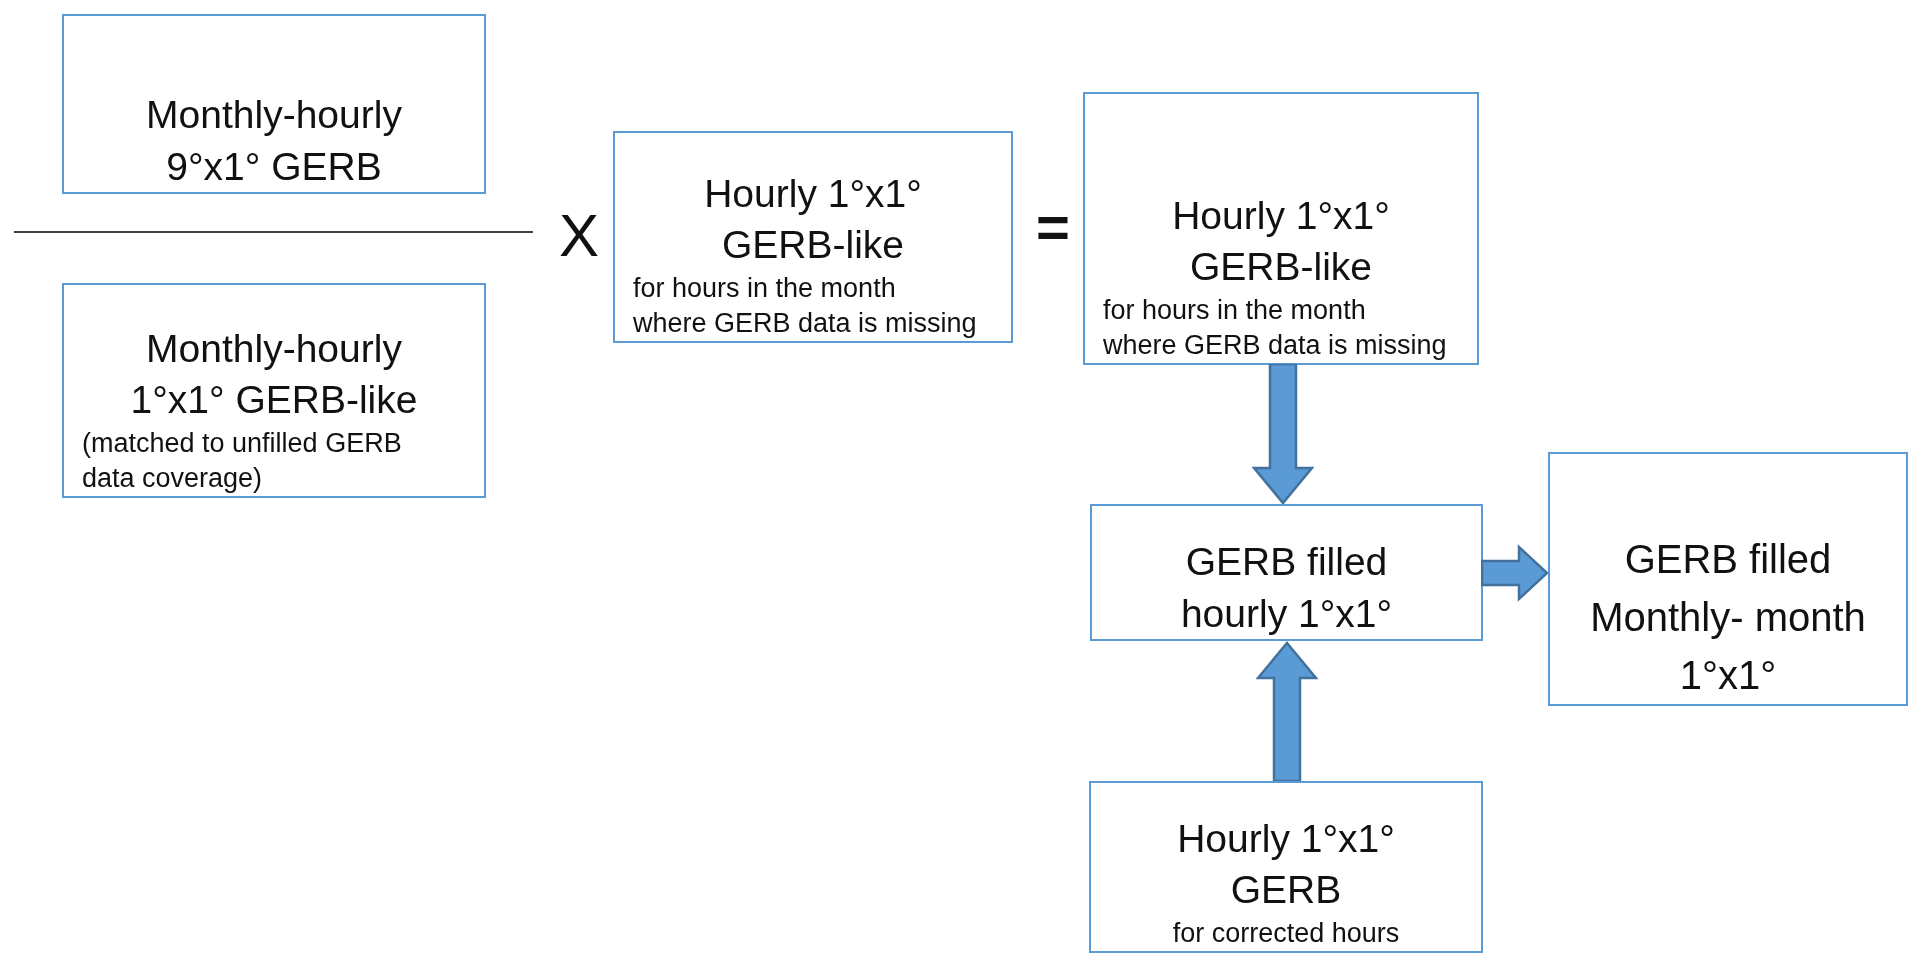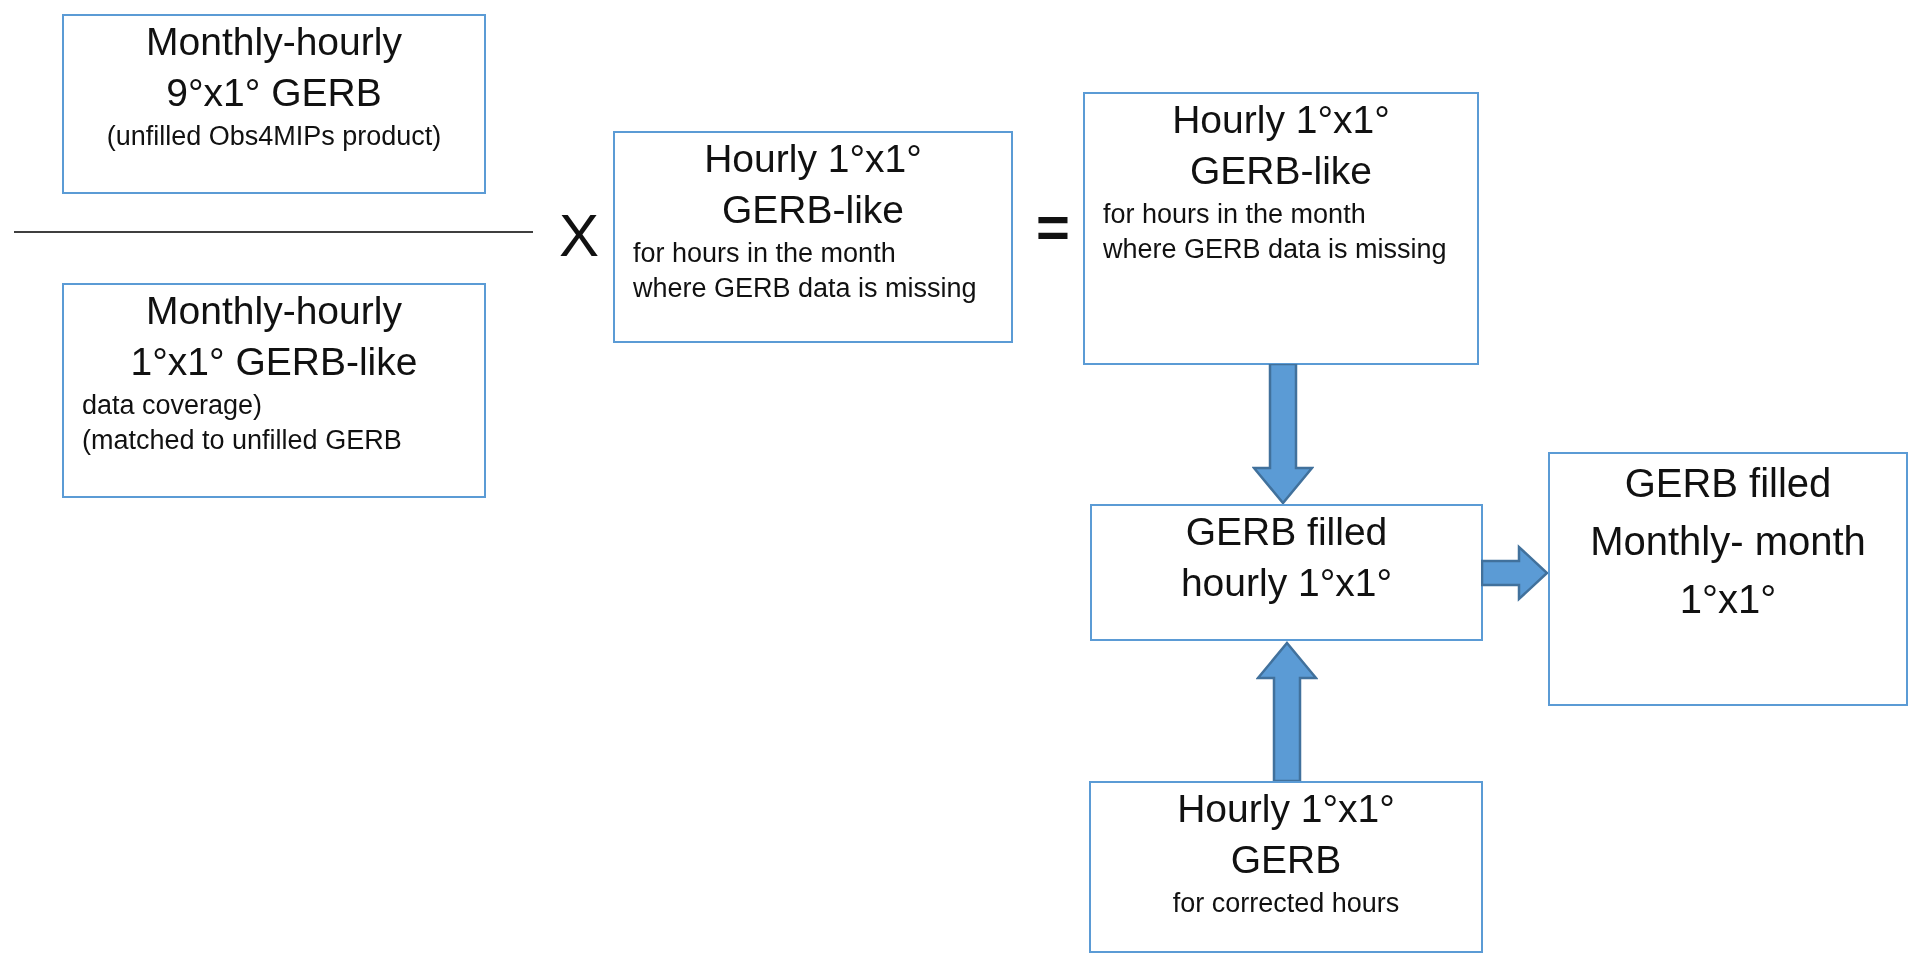--- a/index.html
+++ b/index.html
@@ -16,21 +16,21 @@
     background: #ffffff;
     overflow: hidden;
   }
   .box {
     position: absolute;
     box-sizing: border-box;
     border: 2px solid #5b9bd5;
     background: #ffffff;
     display: flex;
     flex-direction: column;
-    justify-content: flex-start;
+    justify-content: flex-end;
     align-items: center;
     text-align: center;
   }
   .title-line {
     font-size: 39px;
     line-height: 1.32;
     white-space: nowrap;
     color: #111111;
   }
   .note-line {
@@ -91,31 +91,30 @@
   .arrow-right { left: 1481px; top: 544px; }
 </style>
 </head>
 <body>
 
 <div class="frame">
 
   <div class="box box-numerator">
     <div class="title-line">Monthly-hourly</div>
     <div class="title-line">9°x1° GERB</div>
-    <div class="note-line">(unfilled Obs4MIPs product)</div>
   </div>
 
   <div class="fraction-bar"></div>
 
   <div class="box box-denominator">
     <div class="title-line">Monthly-hourly</div>
     <div class="title-line">1°x1° GERB-like</div>
     <div class="notes-left">
+      <div class="note-line">(matched to unfilled GERB</div>
       <div class="note-line">data coverage)</div>
-      <div class="note-line">(matched to unfilled GERB</div>
     </div>
   </div>
 
   <div class="operator op-multiply">X</div>
 
   <div class="box box-gerblike">
     <div class="title-line">Hourly 1°x1°</div>
     <div class="title-line">GERB-like</div>
     <div class="notes-left">
       <div class="note-line">for hours in the month</div>

